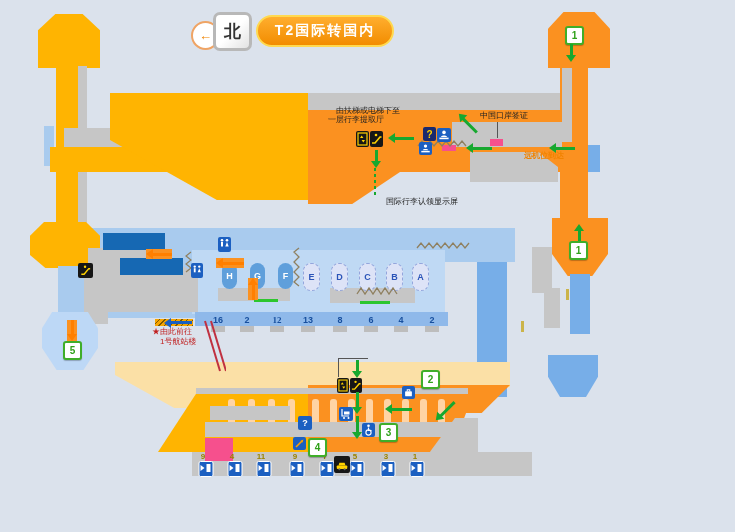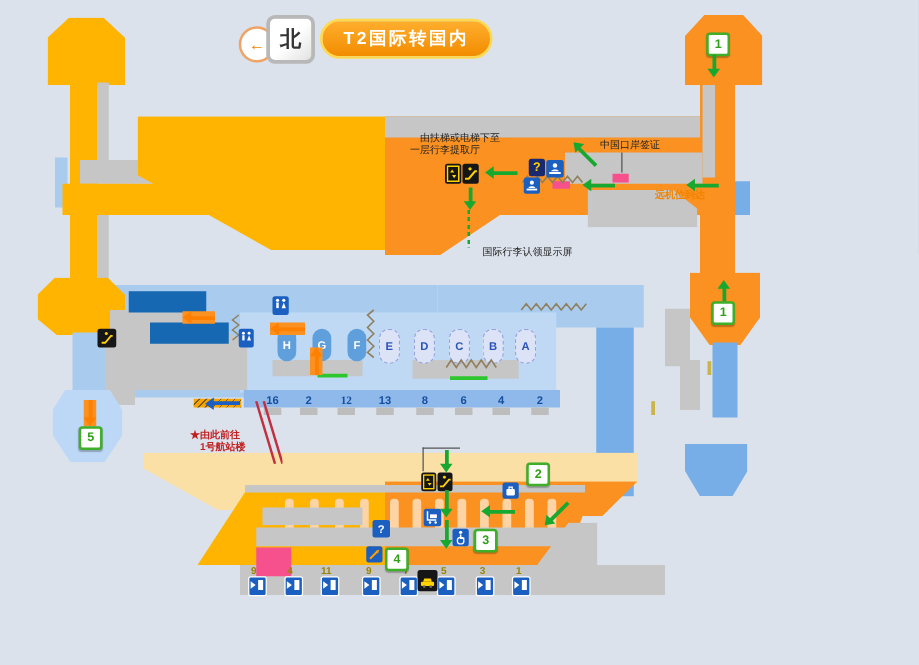--- a/index.html
+++ b/index.html
@@ -15,21 +15,21 @@
   .pblue{background:#BDD8F6;}
   .dkblue{background:#1668B3;}
   .strip{background:#BFD9F4;}
   .numband{background:#8FB9EA;}
   .pink{background:#F6508D;}
   .mid{z-index:2;}
   .top{z-index:3;}
   
   .lbl{position:absolute;z-index:4;font-size:8px;line-height:1.2;color:#222;white-space:nowrap;}
   .lbl.or{color:#F08300;font-weight:bold;}
-  .lbl.red{color:#C02020;font-weight:bold;margin-top:16px;}
+  .lbl.red{color:#C02020;font-weight:normal;}
   .ncircle{position:absolute;left:191px;top:21px;width:25px;height:25px;border-radius:50%;background:#fff;border:2px solid #EFA465;z-index:5;display:flex;align-items:center;justify-content:center;color:#F08300;font-weight:bold;font-size:13px;}
   .nsquare{position:absolute;left:213px;top:12px;width:33px;height:33px;background:linear-gradient(135deg,#ffffff 50%,#e2e2e2);border:3px solid #b8b8b8;border-radius:7px;z-index:6;display:flex;align-items:center;justify-content:center;font-weight:bold;font-size:17px;color:#333;}
   .title-pill{position:absolute;left:256px;top:15px;width:134px;height:28px;background:linear-gradient(#FFAE2E,#F28C00);border:2px solid #FFD94F;border-radius:16px;z-index:5;display:flex;align-items:center;justify-content:center;color:#fff;font-weight:bold;font-size:14px;letter-spacing:2px;}
   
   .fbtn{position:absolute;left:646px;width:42px;height:35px;background:linear-gradient(135deg,#ffffff 55%,#e7e7e7);border-radius:9px;z-index:5;box-shadow:0 1px 3px rgba(0,0,0,.3);}
   .fbtn span{display:block;width:100%;text-align:center;line-height:30px;font-weight:bold;font-size:16px;}
   .fbtn.green{border:2px solid #8CC63F;}
   .fbtn.green span{color:#4CAF1E;}
   .fbtn.or{border:2px solid #F4A04C;}
   .fbtn.or span{color:#F08300;}

